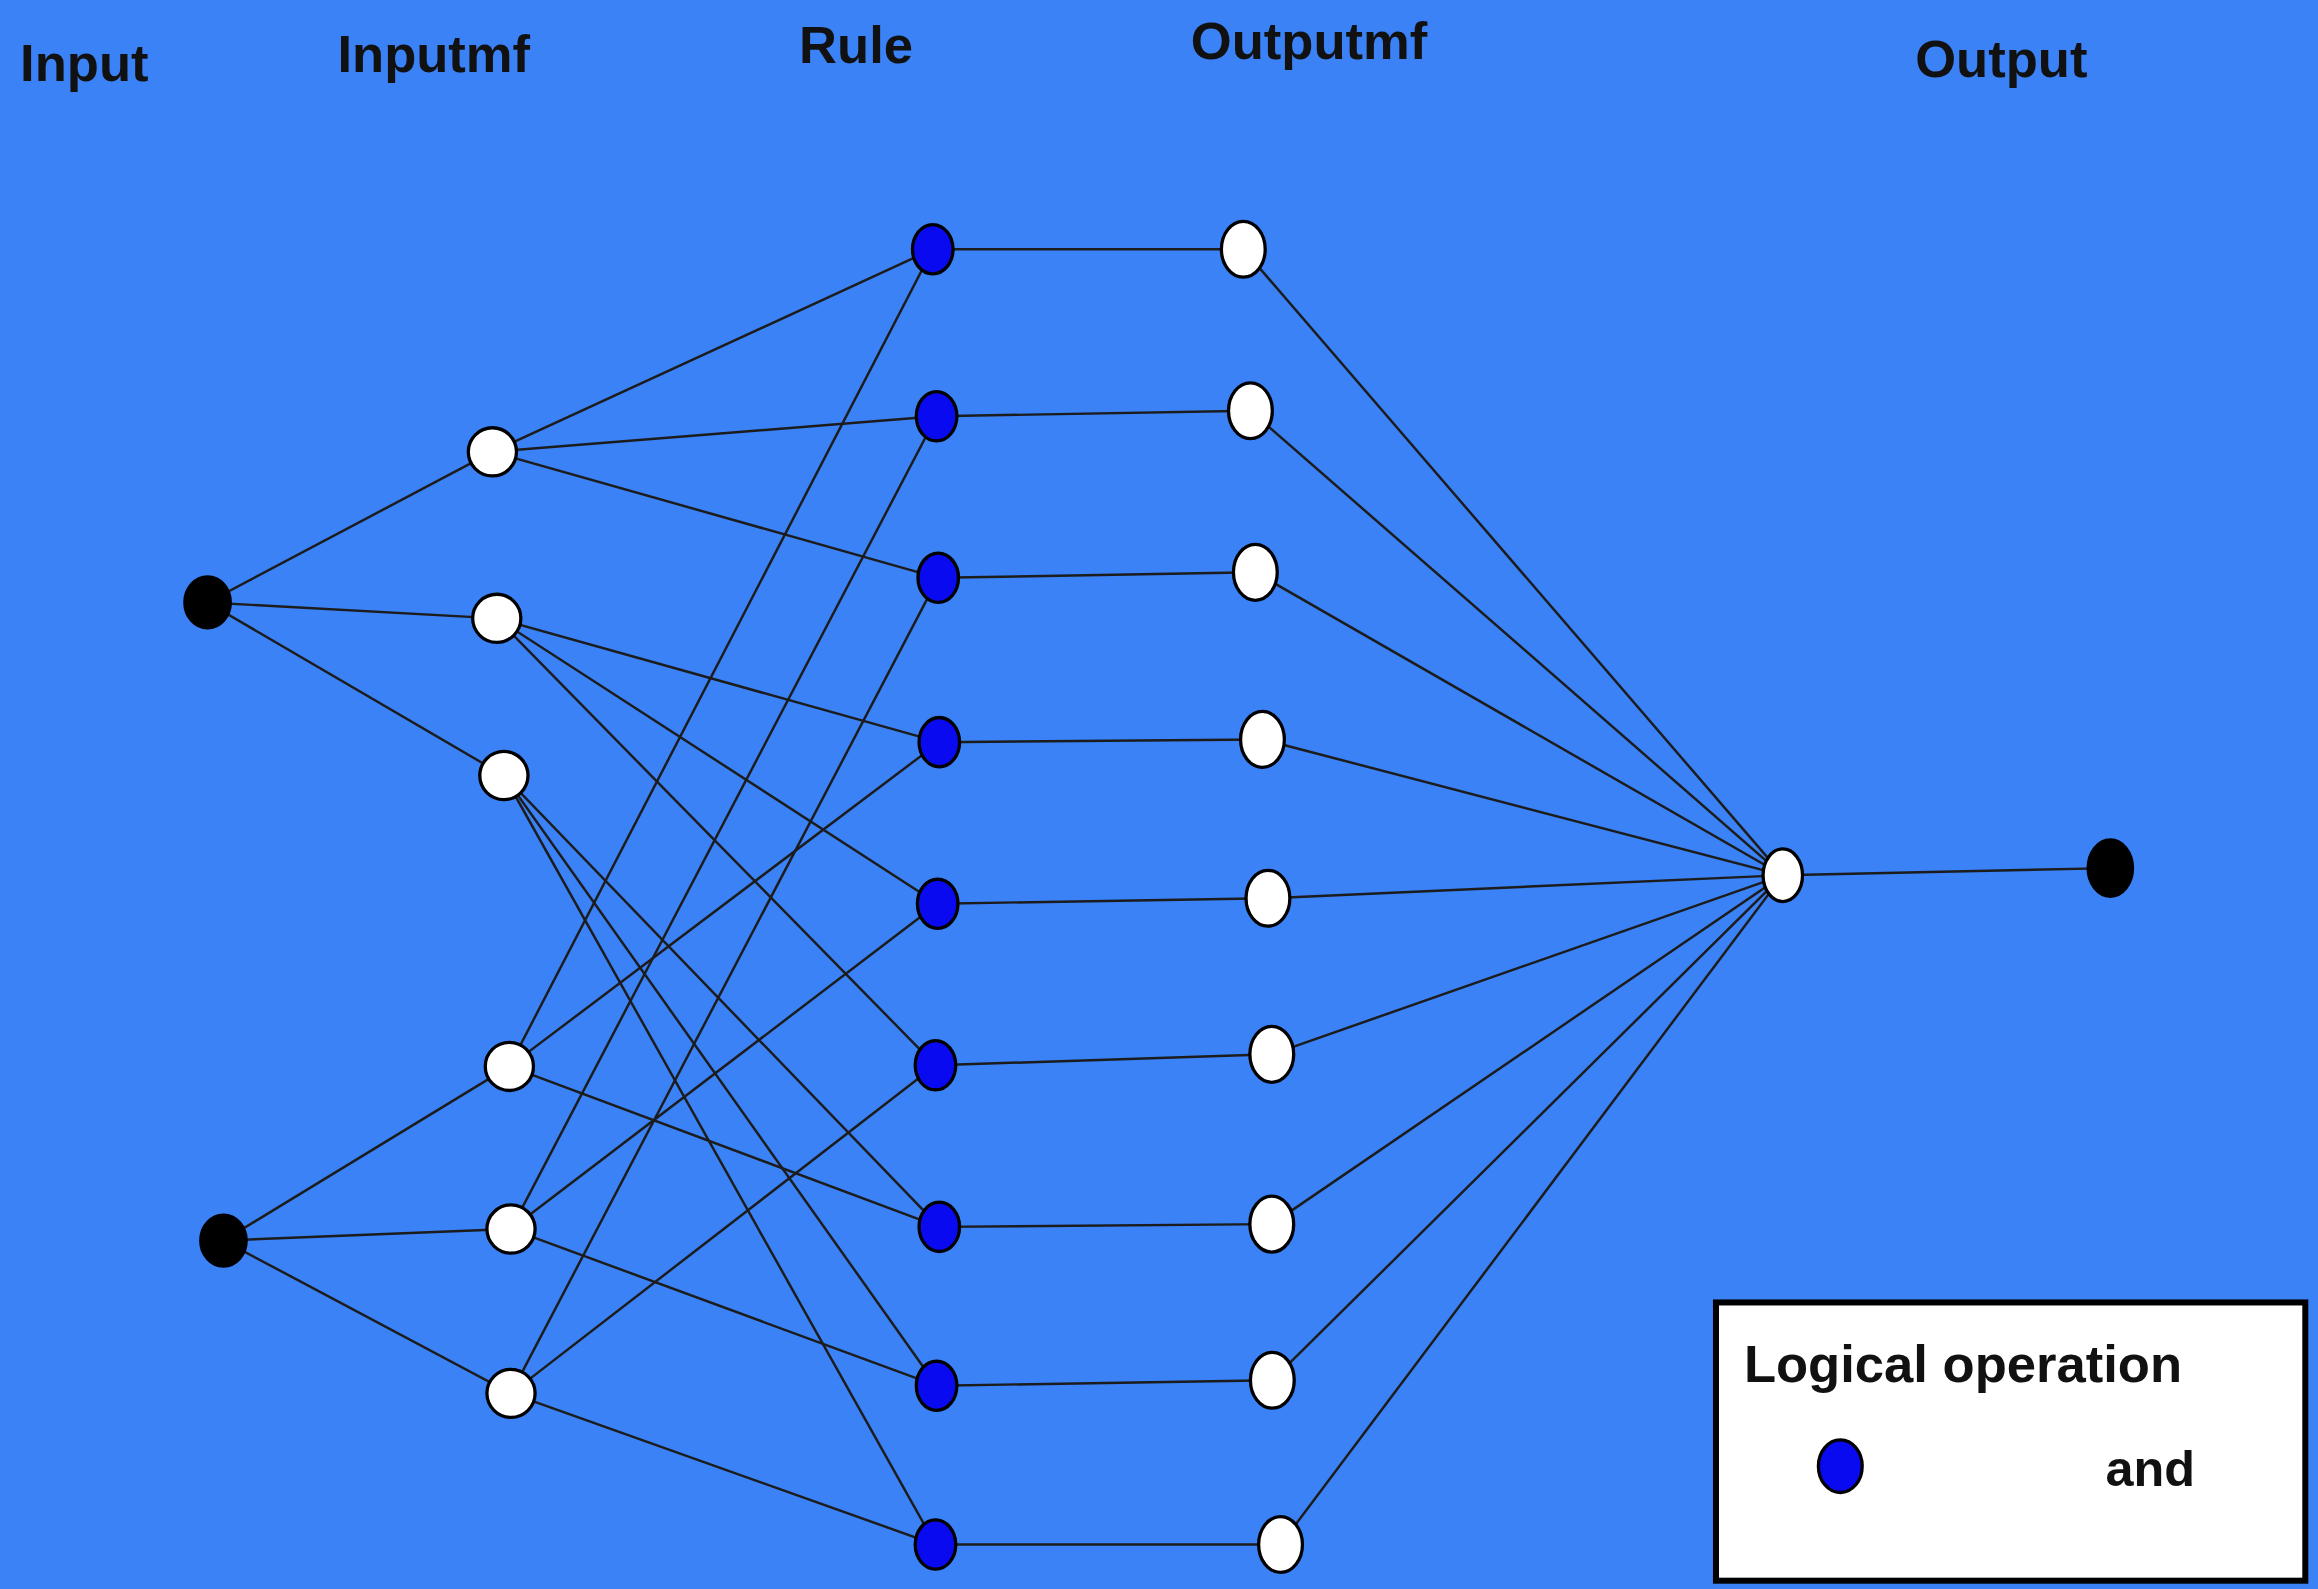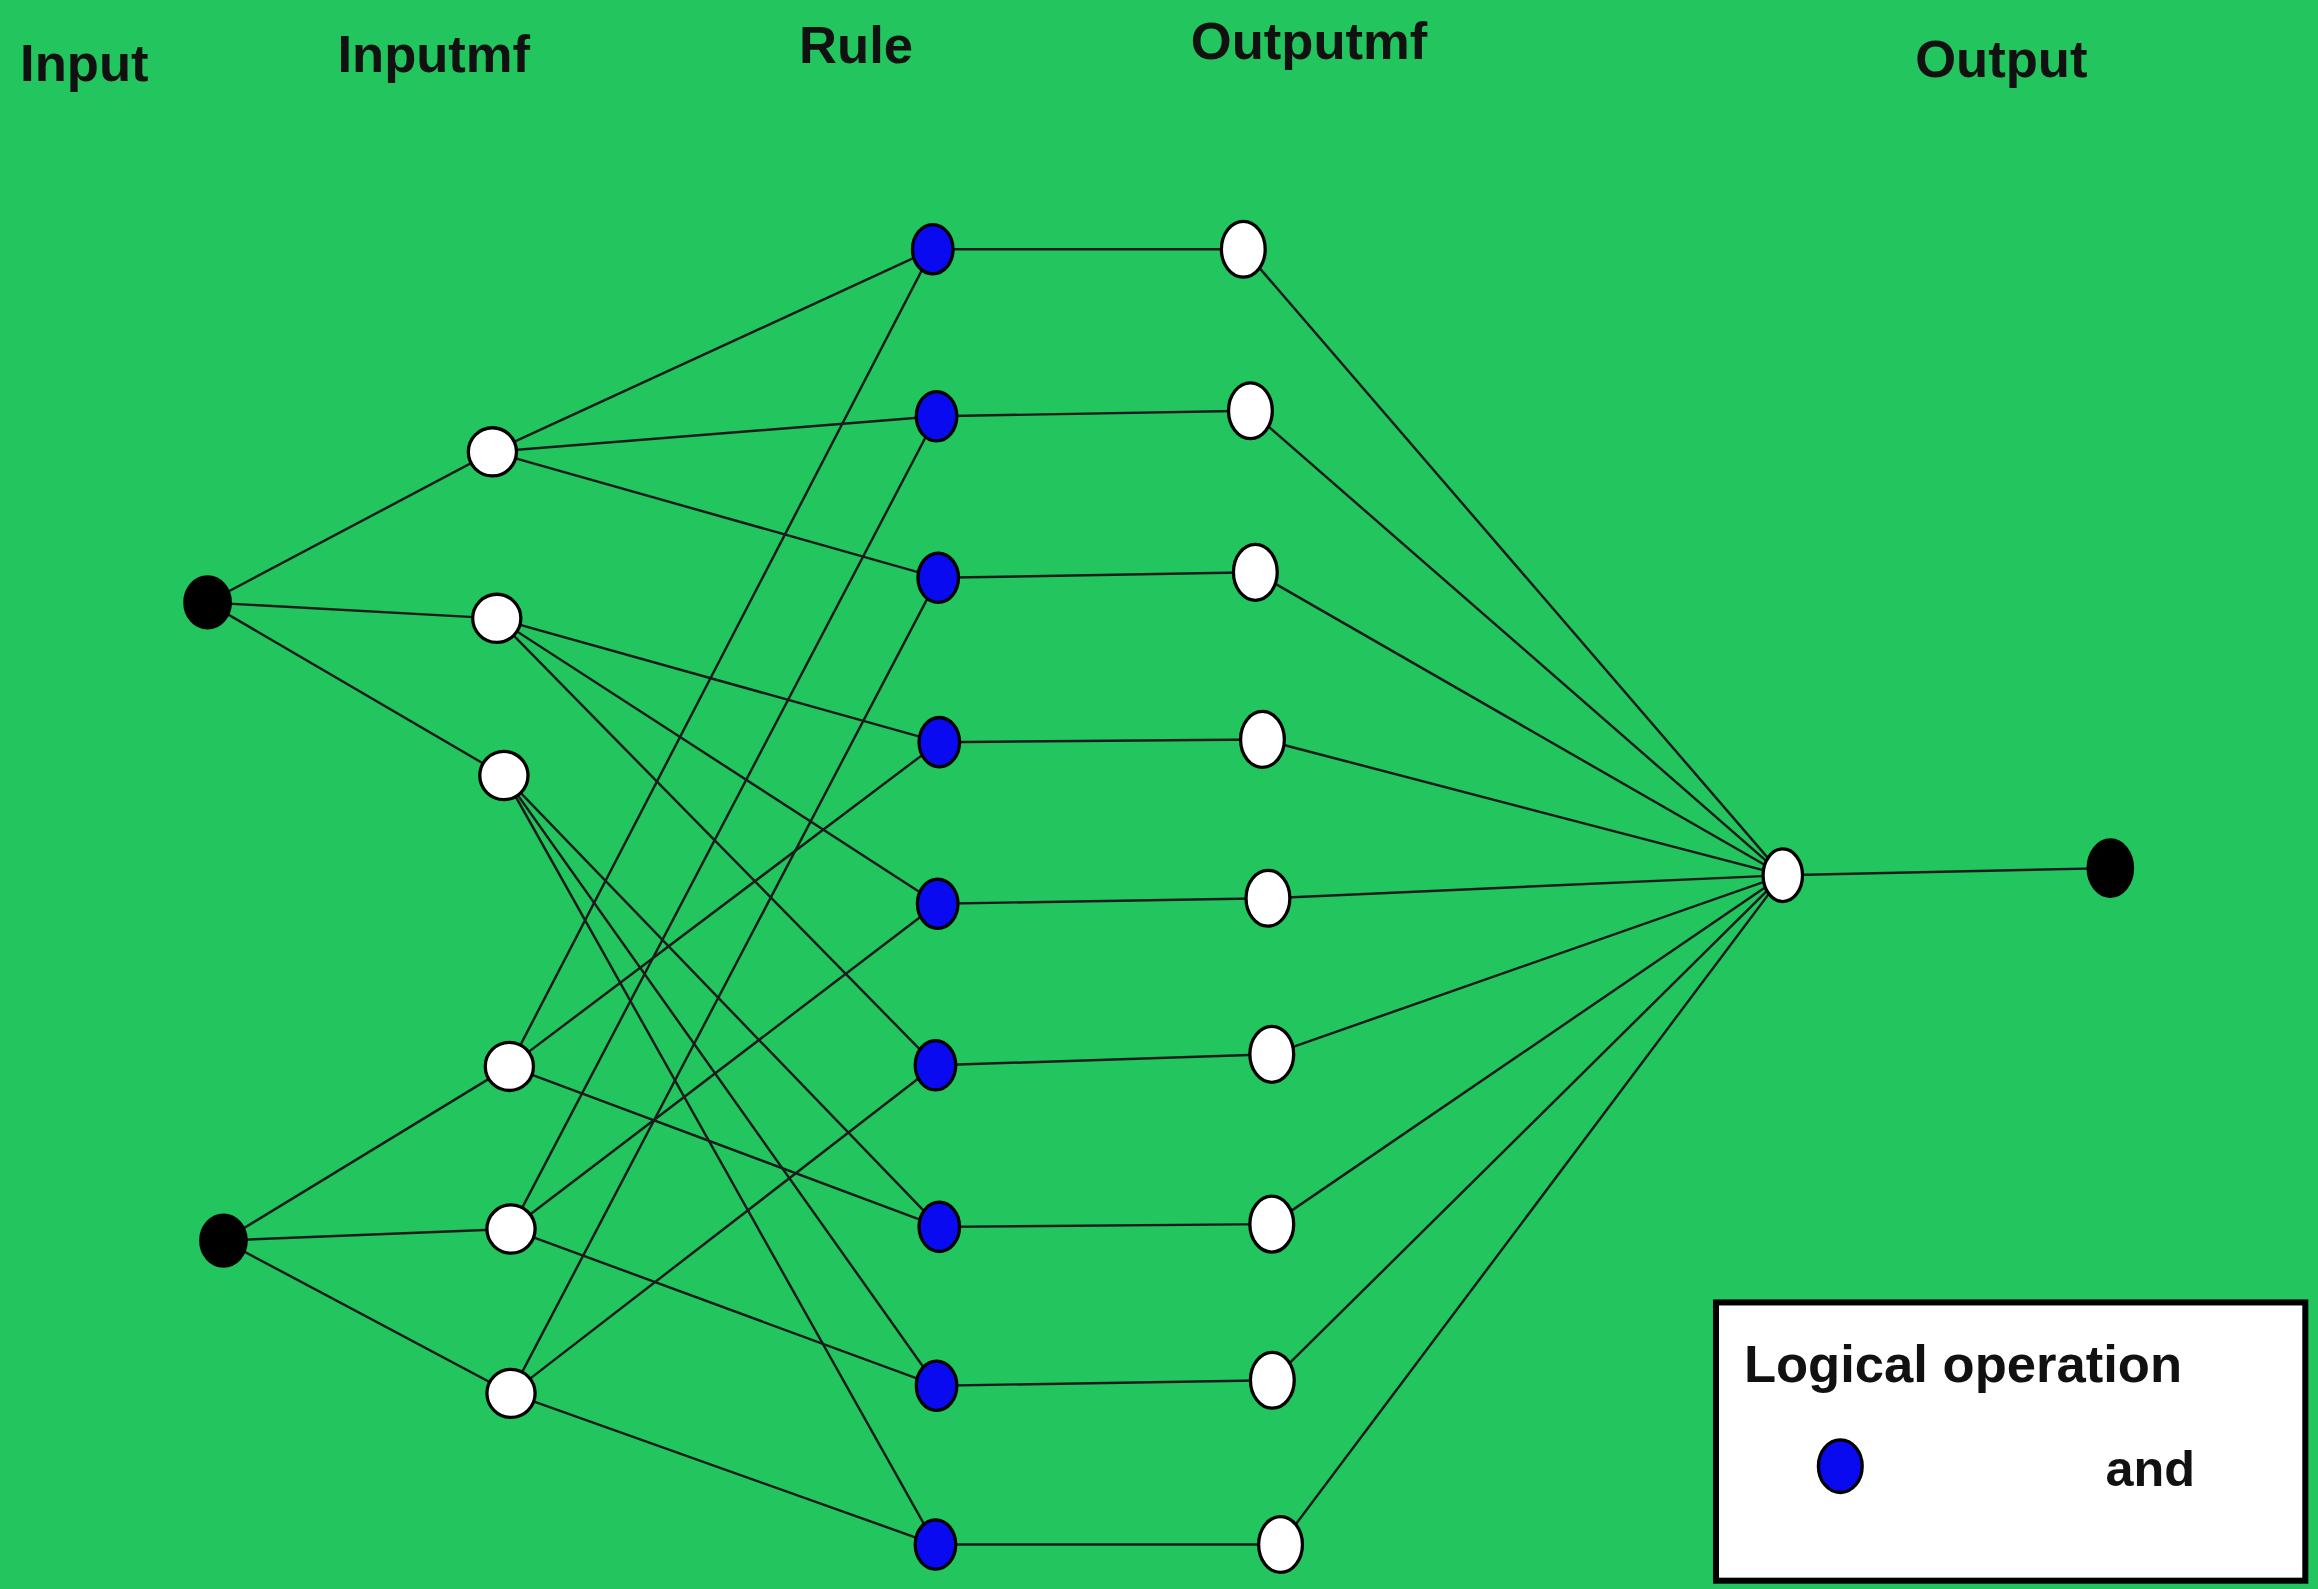--- a/index.html
+++ b/index.html
@@ -5,21 +5,21 @@
   html, body {
     margin: 0;
     padding: 0;
     background: #ffffff;
     font-family: "Liberation Sans", sans-serif;
   }
   .stage {
     position: relative;
     width: 2319px;
     height: 1590px;
-    background: #22c55e;
+    background: #3b82f6;
   }
   svg { display: block; }
   .col-label {
     font-family: "Liberation Sans", sans-serif;
     font-size: 96px;
     font-weight: 700;
     fill: #111111;
   }
   .legend-title {
     font-family: "Liberation Sans", sans-serif;

